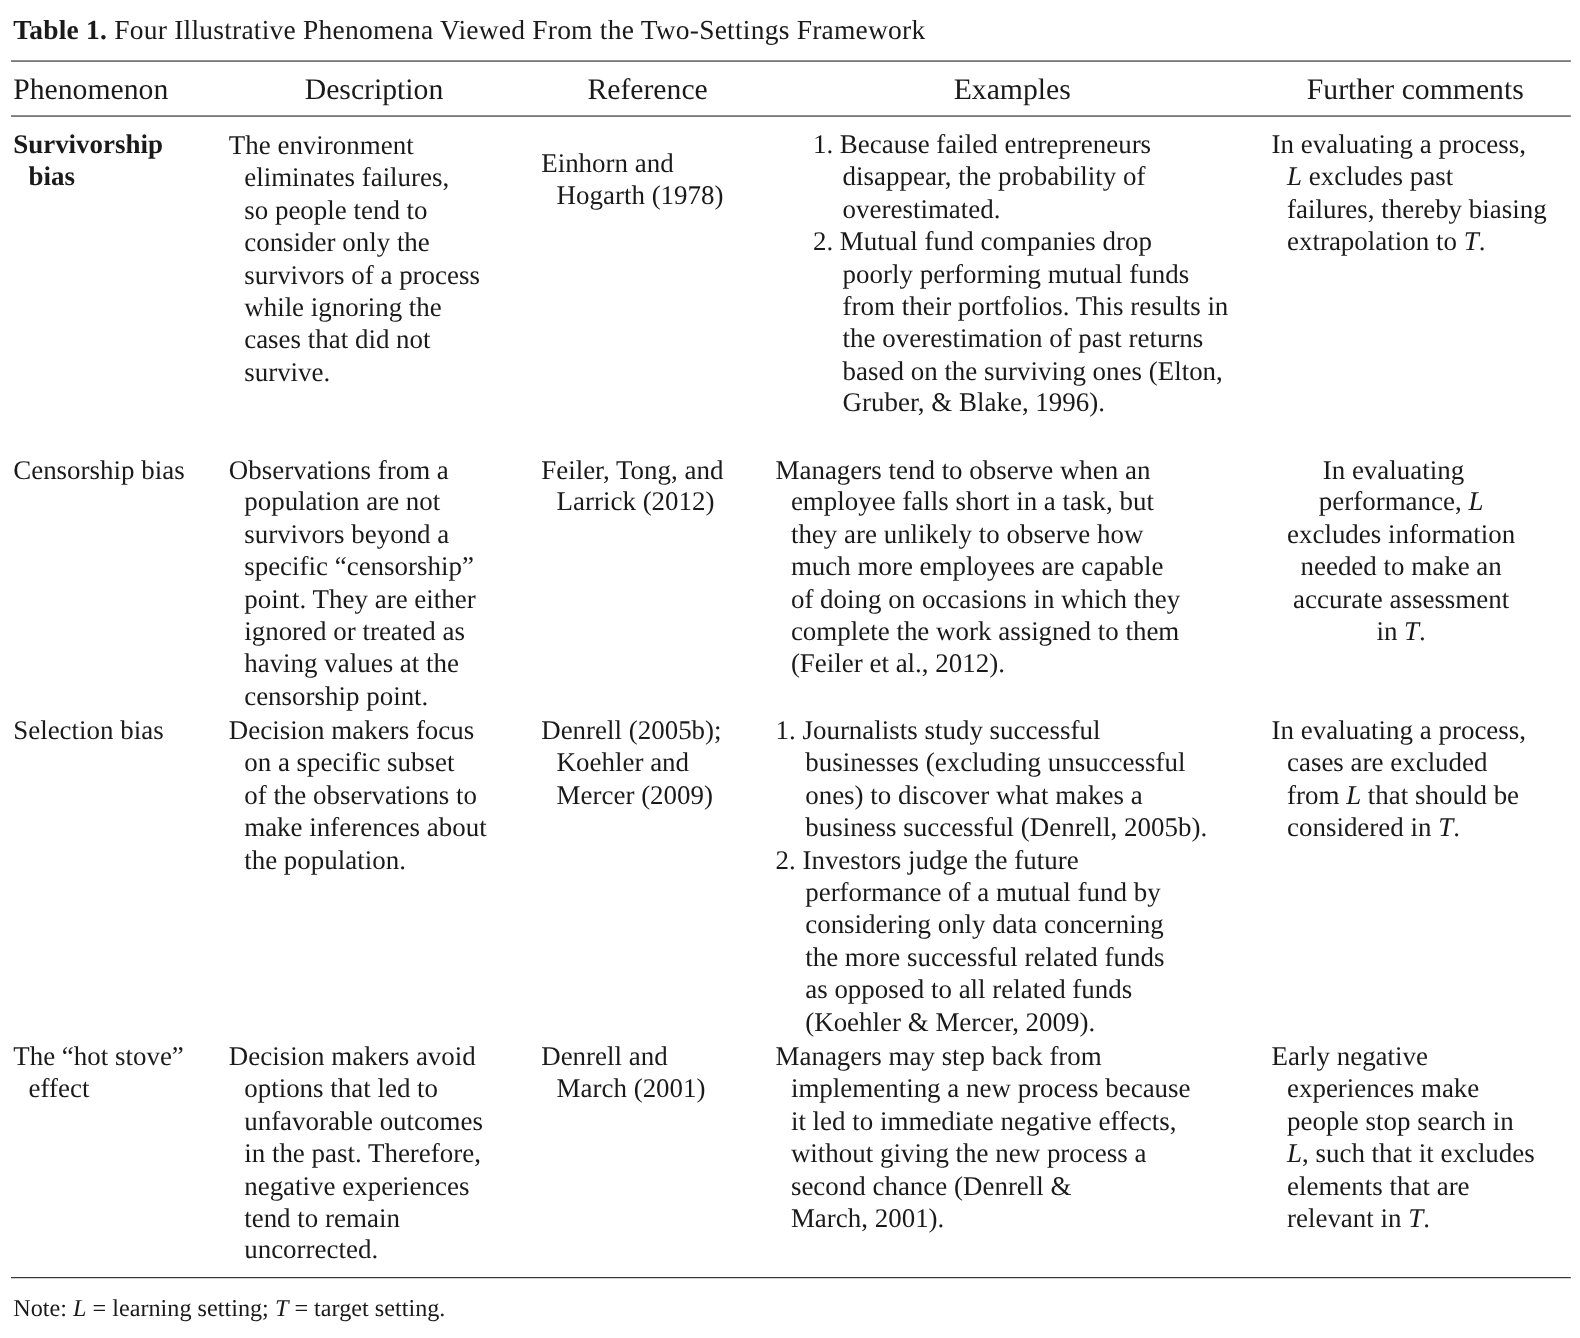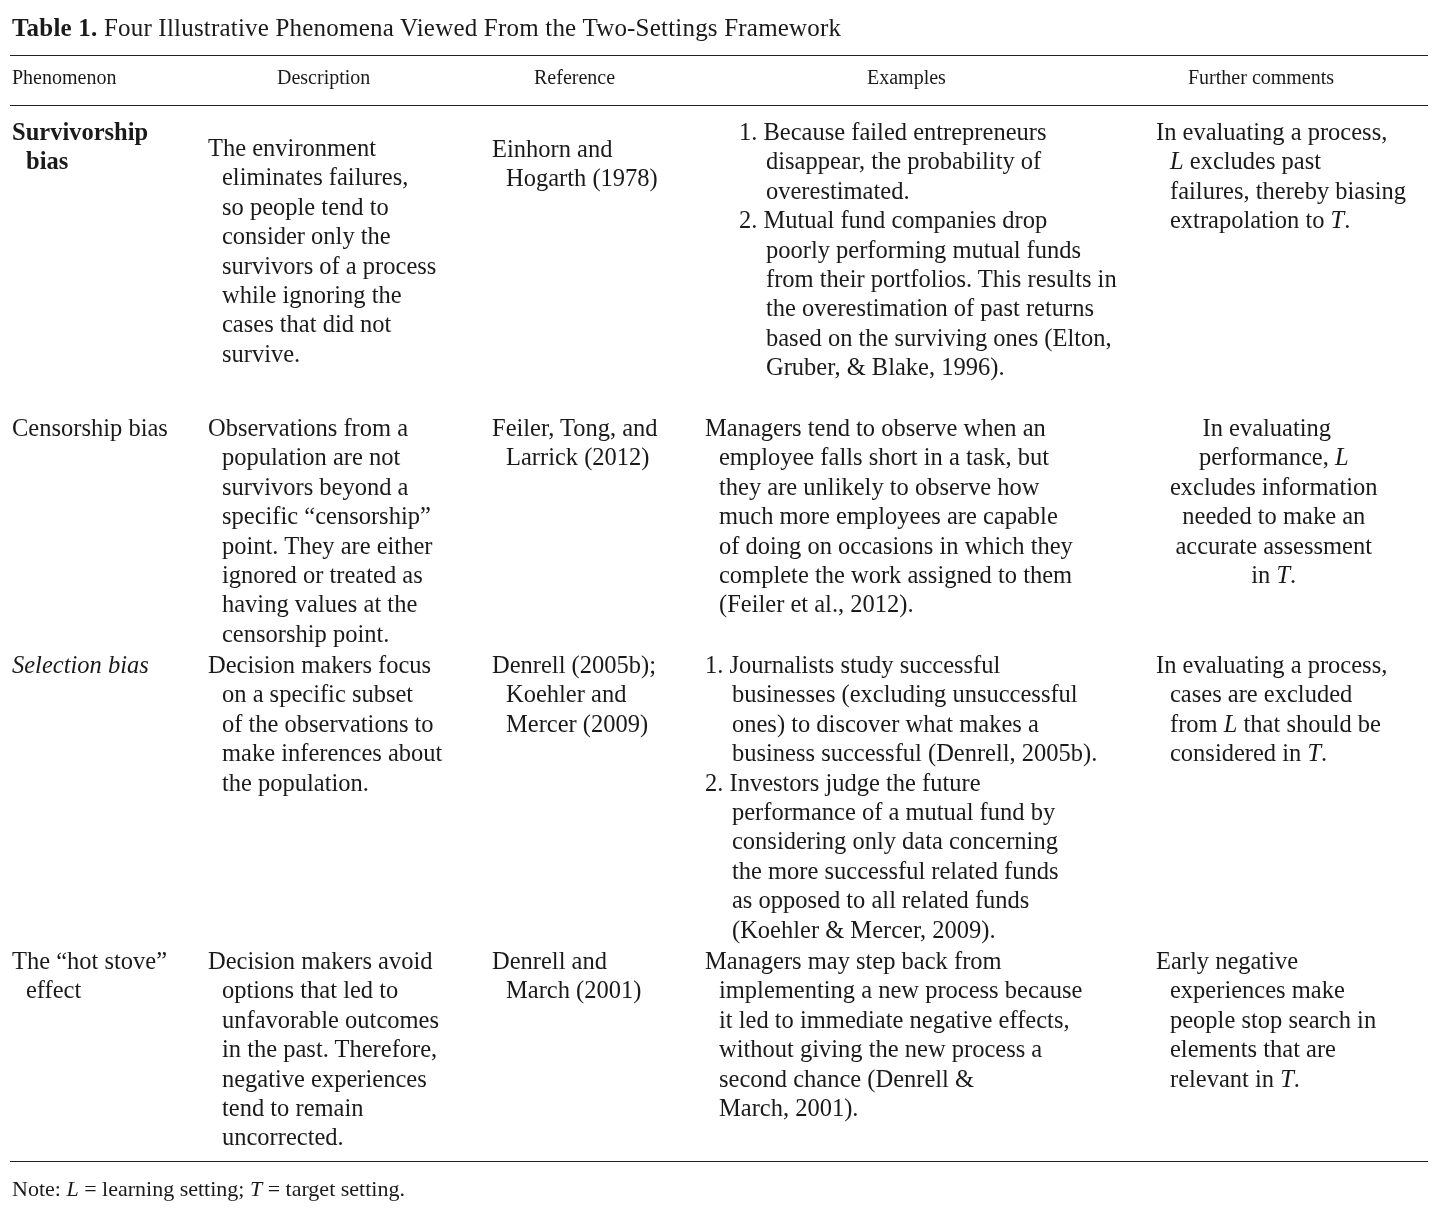--- a/index.html
+++ b/index.html
@@ -13,21 +13,21 @@
     font-family: "Liberation Serif", serif; font-size: 25px; letter-spacing: 0.2px;
   }
   .caption .lbl { font-weight: bold; }
   .rule { position: absolute; left: 10px; width: 1418px; height: 0; border-top: 1.6px solid #222; }
   .cell {
     position: absolute;
     font-family: "Liberation Serif", serif;
     font-size: 24.5px; line-height: 29.4px;
     white-space: nowrap;
   }
-  .hdr { position: absolute; top: 66px; font-family: "Liberation Serif", serif; font-size: 20px; }
+  .hdr { position: absolute; top: 66px; font-family: "Liberation Serif", serif; font-size: 27px; }
   .ln { display: block; }
   .ln.ind { padding-left: 14px; }
   .ln.ind2 { padding-left: 27px; }
   .it { font-style: italic; }
   .note { position: absolute; left: 12px; top: 1176px; font-family: "Liberation Serif", serif; font-size: 22px; }
 </style>
 </head>
 <body>
 
 <div class="caption">
@@ -45,21 +45,21 @@
   <span class="hdr" style="left:1188px">Further comments</span>
 </div>
 
 <div class="rule" style="top:105px"></div>
 
 <div id="table-body">
     <div class="cell" style="left: 12px; top: 117px; font-weight: bold;">
       <span class="ln">Survivorship</span>
       <span class="ln ind">bias</span>
     </div>
-    <div class="cell" style="left: 208px; top: 133px;">
+    <div class="cell" style="left: 208px; top: 118px;">
       <span class="ln">The environment</span>
       <span class="ln ind">eliminates failures,</span>
       <span class="ln ind">so people tend to</span>
       <span class="ln ind">consider only the</span>
       <span class="ln ind">survivors of a process</span>
       <span class="ln ind">while ignoring the</span>
       <span class="ln ind">cases that did not</span>
       <span class="ln ind">survive.</span>
     </div>
     <div class="cell" style="left: 492px; top: 134px;">
@@ -110,21 +110,21 @@
       <span class="ln ind">(Feiler et al., 2012).</span>
     </div>
     <div class="cell" style="left: 1156px; top: 413px; text-align: center;">
       <span class="ln">In evaluating</span>
       <span class="ln ind">performance, <span class="it">L</span></span>
       <span class="ln ind">excludes information</span>
       <span class="ln ind">needed to make an</span>
       <span class="ln ind">accurate assessment</span>
       <span class="ln ind">in <span class="it">T</span>.</span>
     </div>
-    <div class="cell" style="left: 12px; top: 650px; font-style: italic;">
+    <div class="cell" style="left: 12px; top: 650px;">
       <span class="ln">Selection bias</span>
     </div>
     <div class="cell" style="left: 208px; top: 650px;">
       <span class="ln">Decision makers focus</span>
       <span class="ln ind">on a specific subset</span>
       <span class="ln ind">of the observations to</span>
       <span class="ln ind">make inferences about</span>
       <span class="ln ind">the population.</span>
     </div>
     <div class="cell" style="left: 492px; top: 650px;">
@@ -172,20 +172,21 @@
       <span class="ln ind">implementing a new process because</span>
       <span class="ln ind">it led to immediate negative effects,</span>
       <span class="ln ind">without giving the new process a</span>
       <span class="ln ind">second chance (Denrell &amp;</span>
       <span class="ln ind">March, 2001).</span>
     </div>
     <div class="cell" style="left: 1156px; top: 946px;">
       <span class="ln">Early negative</span>
       <span class="ln ind">experiences make</span>
       <span class="ln ind">people stop search in</span>
+      <span class="ln ind"><span class="it">L</span>, such that it excludes</span>
       <span class="ln ind">elements that are</span>
       <span class="ln ind">relevant in <span class="it">T</span>.</span>
     </div>
   </div>
 
 <div class="rule" style="top:1161px"></div>
 
 <div class="note" id="note">Note: <span class="it">L</span> = learning setting; <span class="it">T</span> = target setting.</div>
 
 </body></html>

